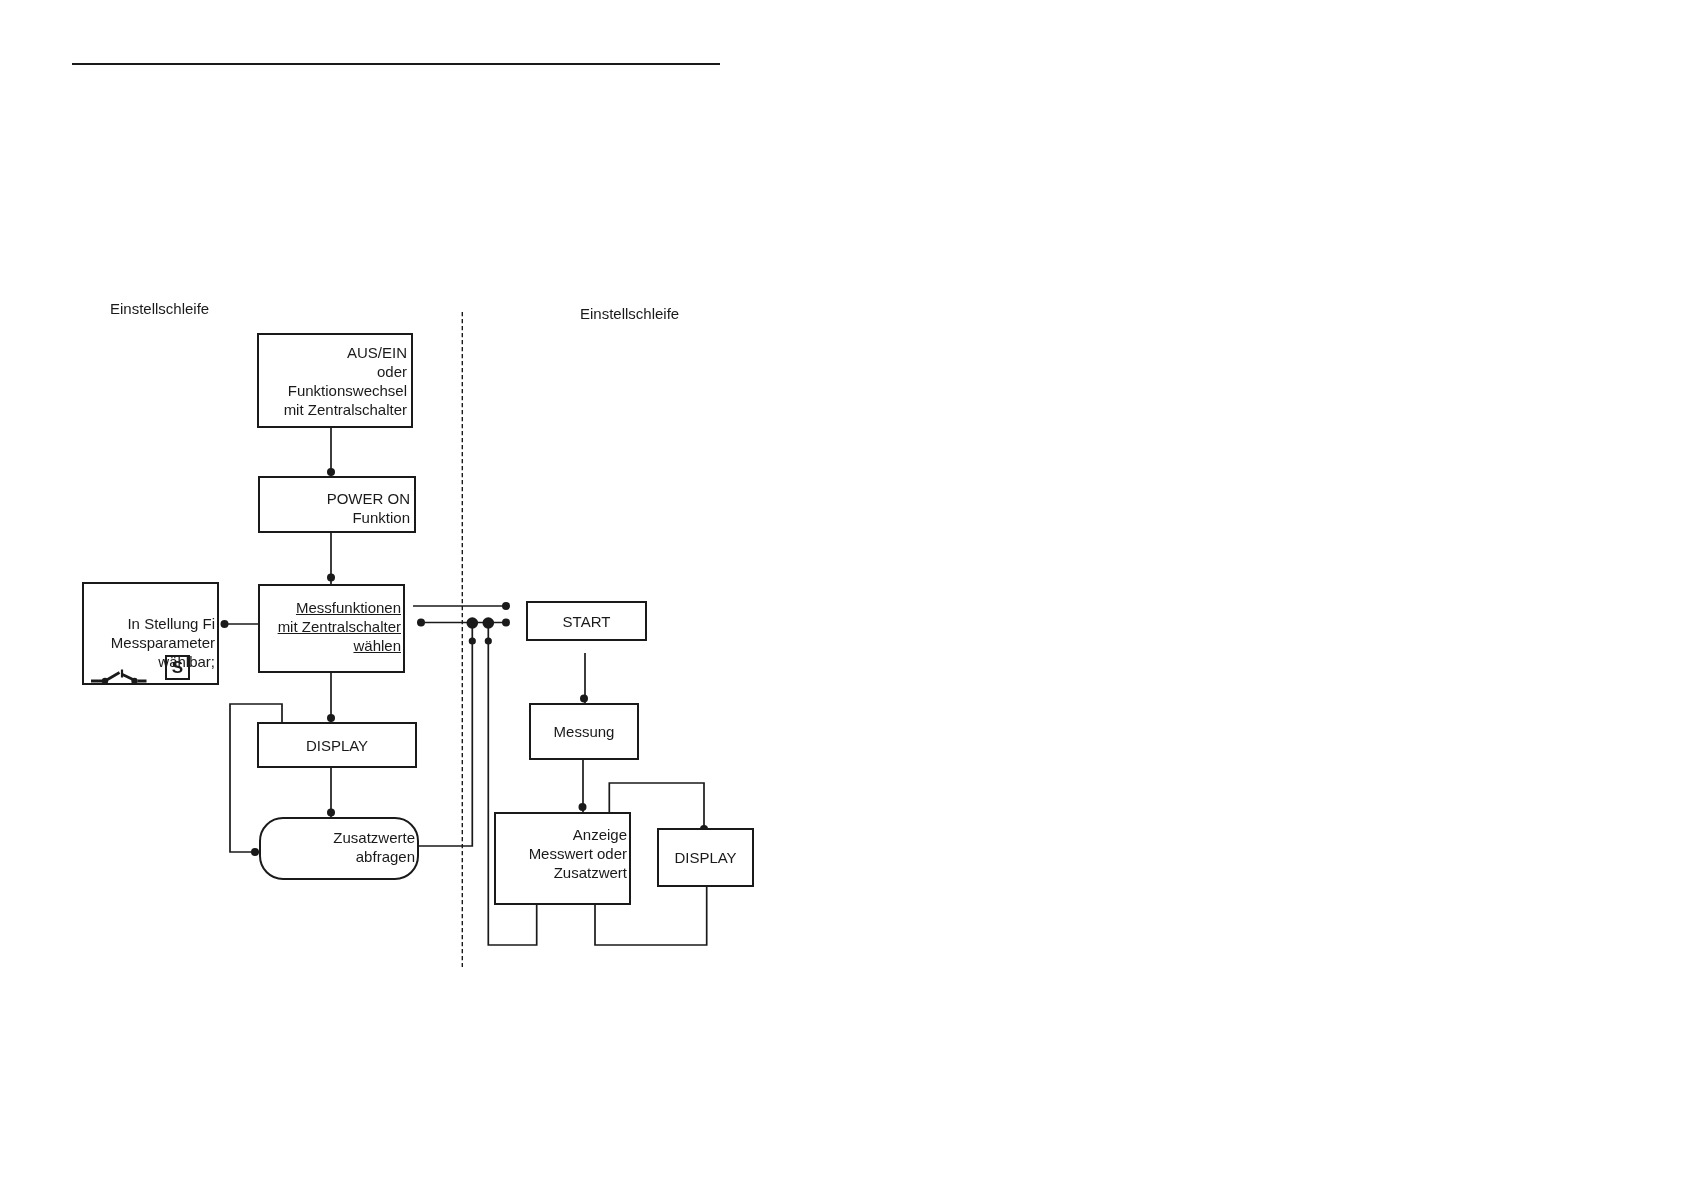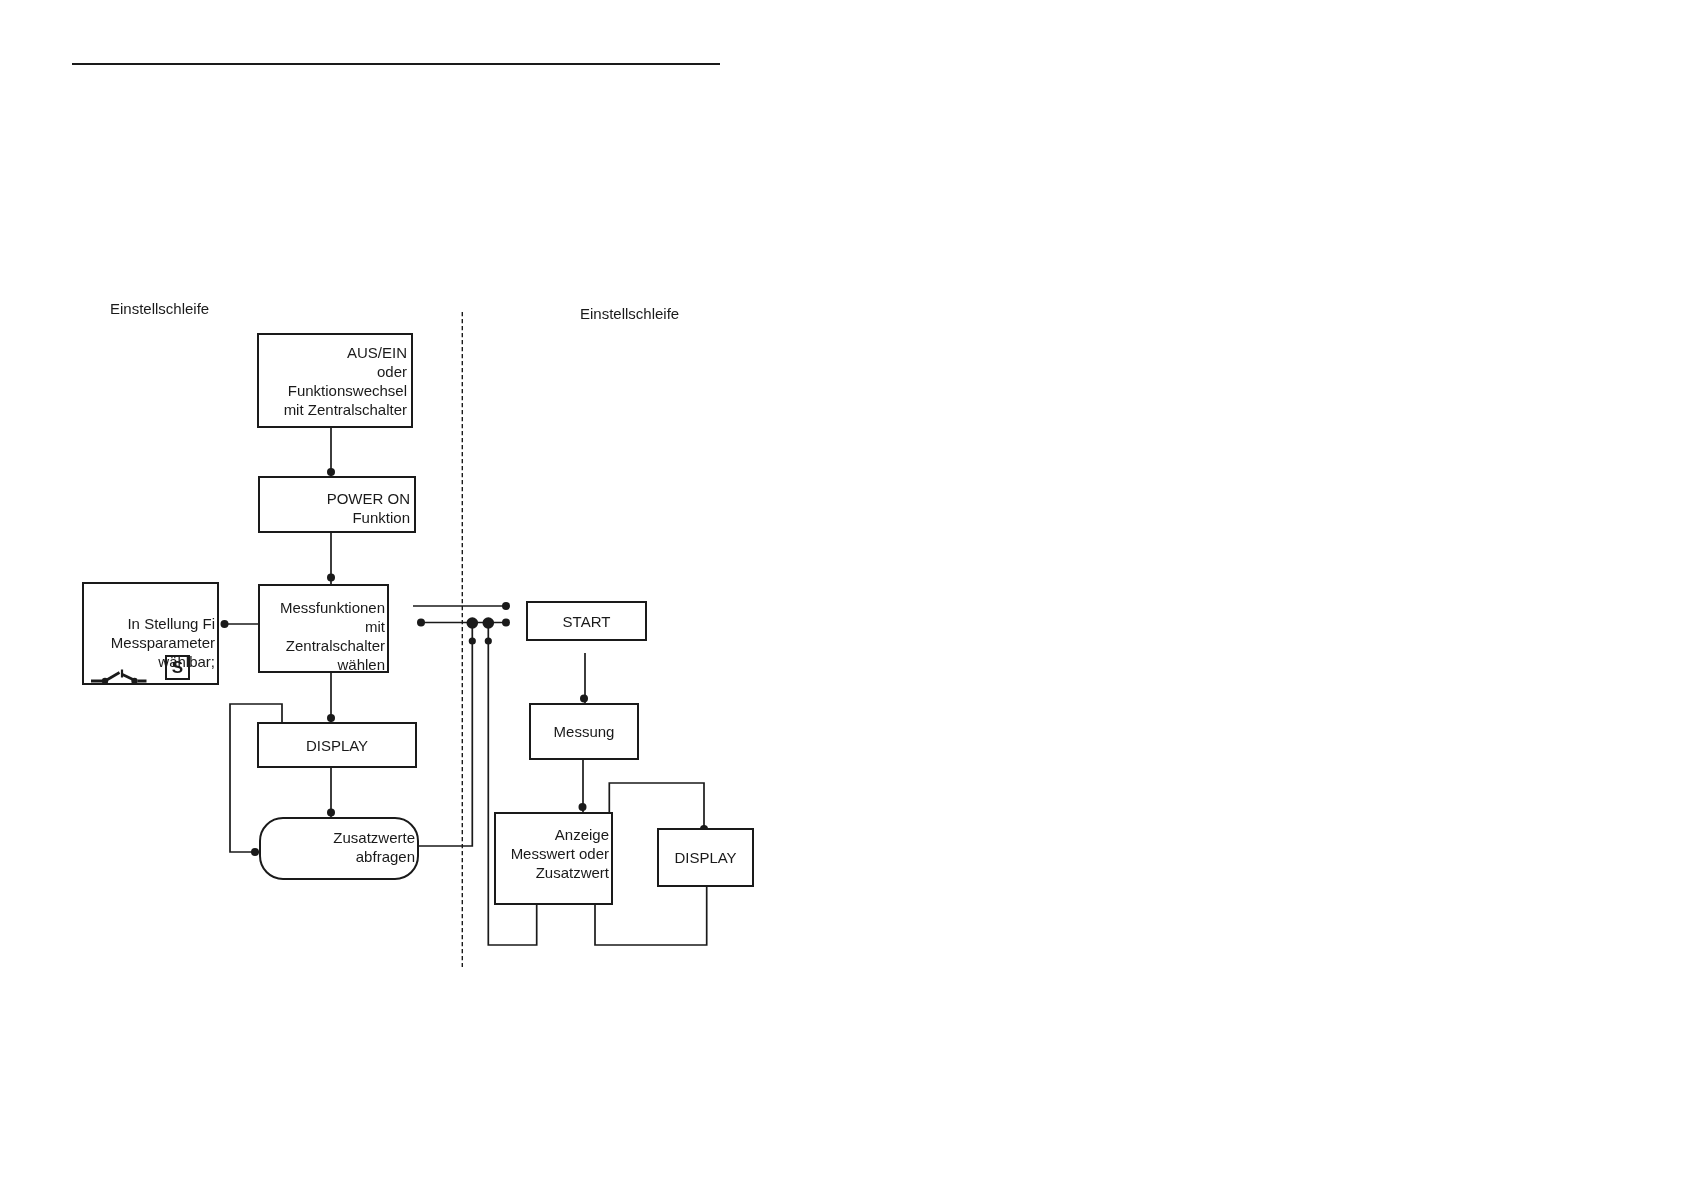--- a/index.html
+++ b/index.html
@@ -100,32 +100,32 @@
         <circle cx="44.5" cy="15" r="3.2" stroke="none"></circle>
         <path d="M47.5,15 h9" stroke-width="3"></path>
       </g>
     </svg>
     <div class="s-chip" style="left:81px; top:71px;">S</div>
   </div>
 
   <div class="fbox" style="left:258px; top:476px; width:158px; height:57px; padding:11px 4px 0 17px;">POWER ON
 Funktion</div>
 
-  <div class="fbox" style="left:258px; top:584px; width:131px; height:89px; padding:12px 2px 0 9px;">Messfunktionen
+  <div class="fbox" style="left:258px; top:584px; width:147px; height:89px; padding:12px 2px 0 9px;text-decoration:underline;">Messfunktionen
 mit Zentralschalter
 wählen</div>
 
   <div class="fbox center" style="left:257px; top:722px; width:160px; height:46px;">DISPLAY</div>
 
   <div class="fbox" style="left:259px; top:817px; width:160px; height:63px; padding:9px 2px 0 23px;border-radius:24px;">Zusatzwerte
 abfragen</div>
 
   <div class="fbox center" style="left:526px; top:601px; width:121px; height:40px;">START</div>
 
   <div class="fbox center" style="left:529px; top:703px; width:110px; height:57px;">Messung</div>
 
-  <div class="fbox" style="left:494px; top:812px; width:119px; height:93px; padding:11px 2px 0 11px;">Anzeige
+  <div class="fbox" style="left:494px; top:812px; width:137px; height:93px; padding:11px 2px 0 11px;">Anzeige
 Messwert oder
 Zusatzwert</div>
 
   <div class="fbox center" style="left:657px; top:828px; width:97px; height:59px;">DISPLAY</div>
 
 </div>
 
 </body></html>

